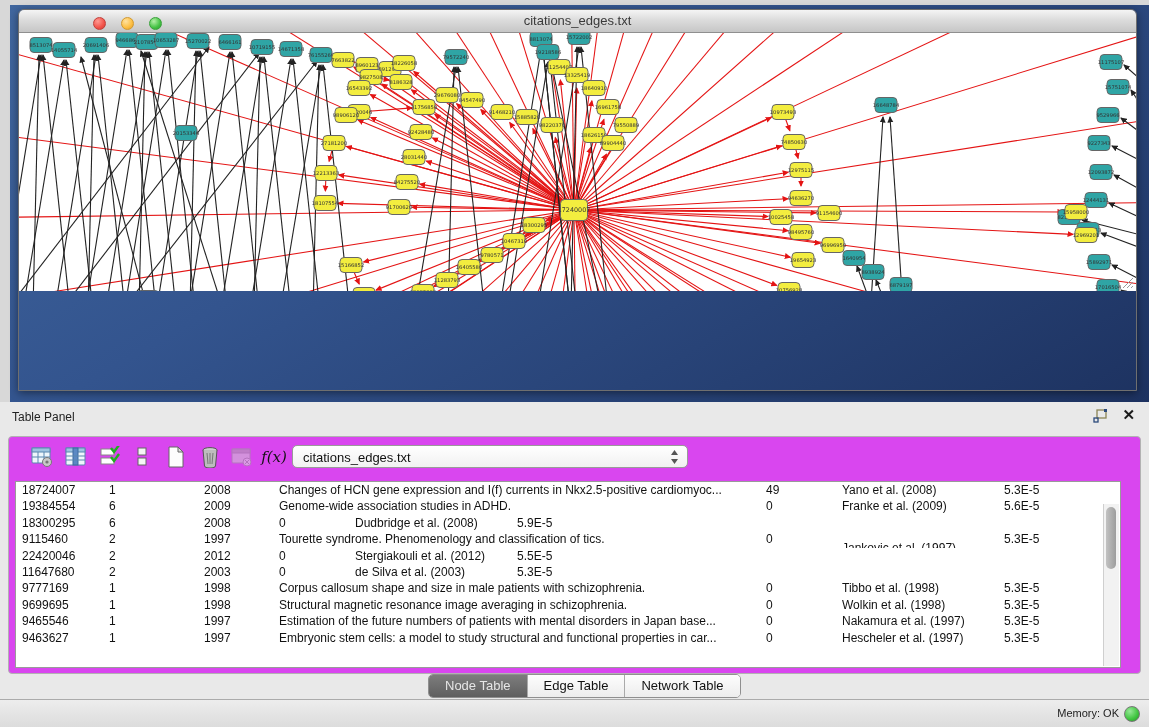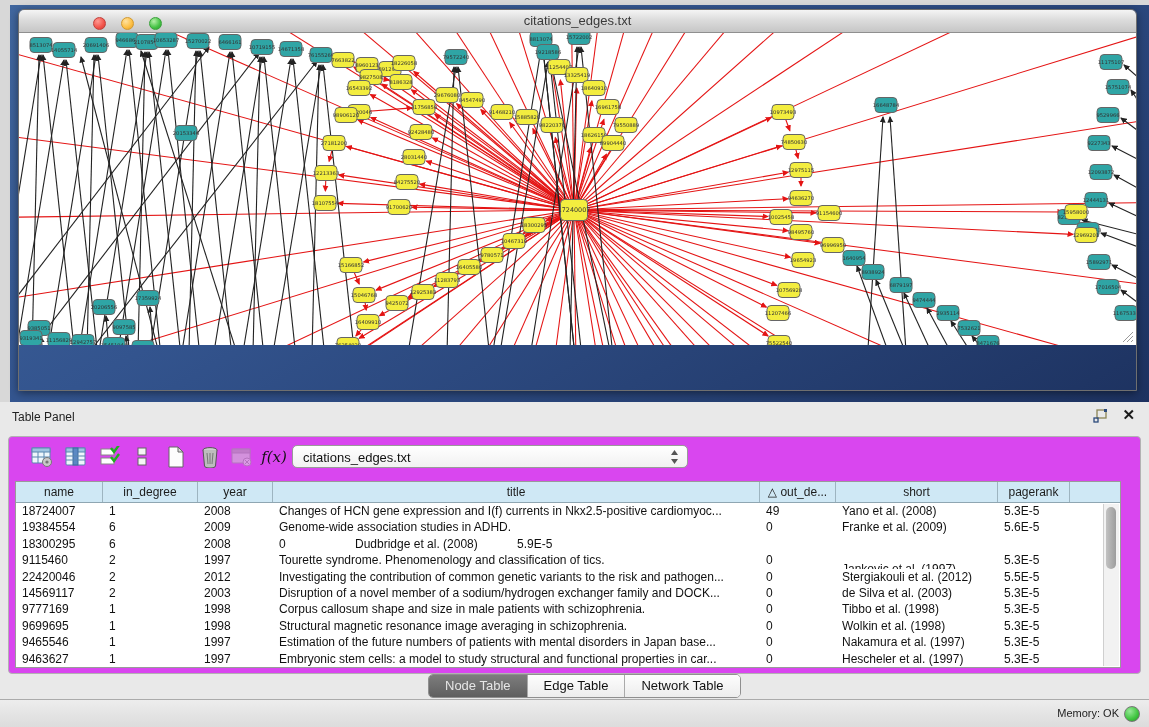--- a/index.html
+++ b/index.html
@@ -9,21 +9,21 @@
         background:linear-gradient(150deg,#41679f 0%,#33548e 40%,#1d3260 100%);}
   #netwin{position:absolute;left:18px;top:9px;width:1117px;height:380px;
           border:1px solid #6f6f6f;border-radius:6px 6px 0 0;box-shadow:0 2px 8px rgba(0,0,0,.45);}
   #titlebar{position:absolute;left:0;top:0;width:100%;height:22px;border-radius:5px 5px 0 0;
             background:linear-gradient(#f5f5f5,#dcdcdc 45%,#c6c6c6);border-bottom:1px solid #8f8f8f;}
   .tl{position:absolute;top:7px;width:13px;height:13px;border-radius:50%;box-sizing:border-box;}
   #tl-close{left:74px;background:radial-gradient(circle at 35% 30%,#ff9a92,#f2534a 60%,#c93c34);border:1px solid #c2403a;}
   #tl-min{left:102px;background:radial-gradient(circle at 35% 30%,#ffe2a0,#fdbe41 60%,#d99b2e);border:1px solid #d2992f;}
   #tl-zoom{left:130px;background:radial-gradient(circle at 35% 30%,#b5f0a8,#44c243 60%,#2f9a33);border:1px solid #39a23a;}
   #wintitle{position:absolute;left:0;right:0;top:3px;text-align:center;font-size:13px;color:#3a3a3a;}
-  #graphwrap{position:absolute;left:0;top:23px;width:1117px;height:312px;background:#ef4444;overflow:hidden;}
+  #graphwrap{position:absolute;left:0;top:23px;width:1117px;height:258px;background:#ef4444;overflow:hidden;}
   
   #tpanel{position:absolute;left:0;top:402px;width:1149px;height:325px;background:#e9e9e9;}
   #tpanel-title{position:absolute;left:12px;top:8px;font-size:12px;color:#222;}
   #tpanel-float{position:absolute;right:40px;top:7px;width:16px;height:14px;cursor:pointer;}
   #tpanel-close{position:absolute;right:14px;top:4px;font-size:15px;font-weight:bold;color:#1a1a1a;cursor:pointer;}
   #card{position:absolute;left:8px;top:34px;width:1131px;height:236px;background:#d946ef;
         border:1px solid #b2b2b2;border-radius:4px;}
   
   #toolbar{position:absolute;left:8px;top:7px;height:28px;width:100%;}
   .tbtn{position:absolute;top:0;width:26px;height:26px;display:flex;align-items:center;justify-content:center;cursor:pointer;}
@@ -597,29 +597,20 @@
         <div id="netsel">
           <span>citations_edges.txt</span>
           <svg class="arrows" width="9" height="16" viewBox="0 0 9 16">
               <path d="M4.5 1 L8 6 H1 z" fill="#555"></path>
               <path d="M4.5 15 L1 10 H8 z" fill="#555"></path>
             </svg>
         </div>
       </div>
 
       <div id="tbl">
-        <div id="thead">
-            <div class="th" style="width: 87px;">name</div>
-            <div class="th" style="width: 95px;">in_degree</div>
-            <div class="th" style="width: 75px;">year</div>
-            <div class="th" style="width: 487px;">title</div>
-            <div class="th" style="width: 76px;">△ out_de...</div>
-            <div class="th" style="width: 162px;">short</div>
-            <div class="th" style="width: 72px;">pagerank</div>
-          </div>
         <div id="tbody">
             <div class="tr">
               <div class="td" style="width: 87px;">18724007</div>
               <div class="td" style="width: 95px;">1</div>
               <div class="td" style="width: 75px;">2008</div>
               <div class="td" style="width: 487px;">Changes of HCN gene expression and I(f) currents in Nkx2.5-positive cardiomyoc...</div>
               <div class="td" style="width: 76px;">49</div>
               <div class="td" style="width: 162px;">Yano et al. (2008)</div>
               <div class="td" style="width: 72px;">5.3E-5</div>
             </div>
@@ -646,30 +637,28 @@
               <div class="td" style="width: 75px;">1997</div>
               <div class="td" style="width: 487px;">Tourette syndrome. Phenomenology and classification of tics.</div>
               <div class="td" style="width: 76px;">0</div>
               <div class="td" style="width: 162px; margin-top: 9px;">Jankovic et al. (1997)</div>
               <div class="td" style="width: 72px;">5.3E-5</div>
             </div>
             <div class="tr">
               <div class="td" style="width: 87px;">22420046</div>
               <div class="td" style="width: 95px;">2</div>
               <div class="td" style="width: 75px;">2012</div>
-              <div class="td" style="width: 487px;">Investigating the contribution of common genetic variants to the risk and pathogen...</div>
               <div class="td" style="width: 76px;">0</div>
               <div class="td" style="width: 162px;">Stergiakouli et al. (2012)</div>
               <div class="td" style="width: 72px;">5.5E-5</div>
             </div>
             <div class="tr">
-              <div class="td" style="width: 87px;">14569117</div>
+              <div class="td" style="width: 87px;">11647680</div>
               <div class="td" style="width: 95px;">2</div>
               <div class="td" style="width: 75px;">2003</div>
-              <div class="td" style="width: 487px;">Disruption of a novel member of a sodium/hydrogen exchanger family and DOCK...</div>
               <div class="td" style="width: 76px;">0</div>
               <div class="td" style="width: 162px;">de Silva et al. (2003)</div>
               <div class="td" style="width: 72px;">5.3E-5</div>
             </div>
             <div class="tr">
               <div class="td" style="width: 87px;">9777169</div>
               <div class="td" style="width: 95px;">1</div>
               <div class="td" style="width: 75px;">1998</div>
               <div class="td" style="width: 487px;">Corpus callosum shape and size in male patients with schizophrenia.</div>
               <div class="td" style="width: 76px;">0</div>

